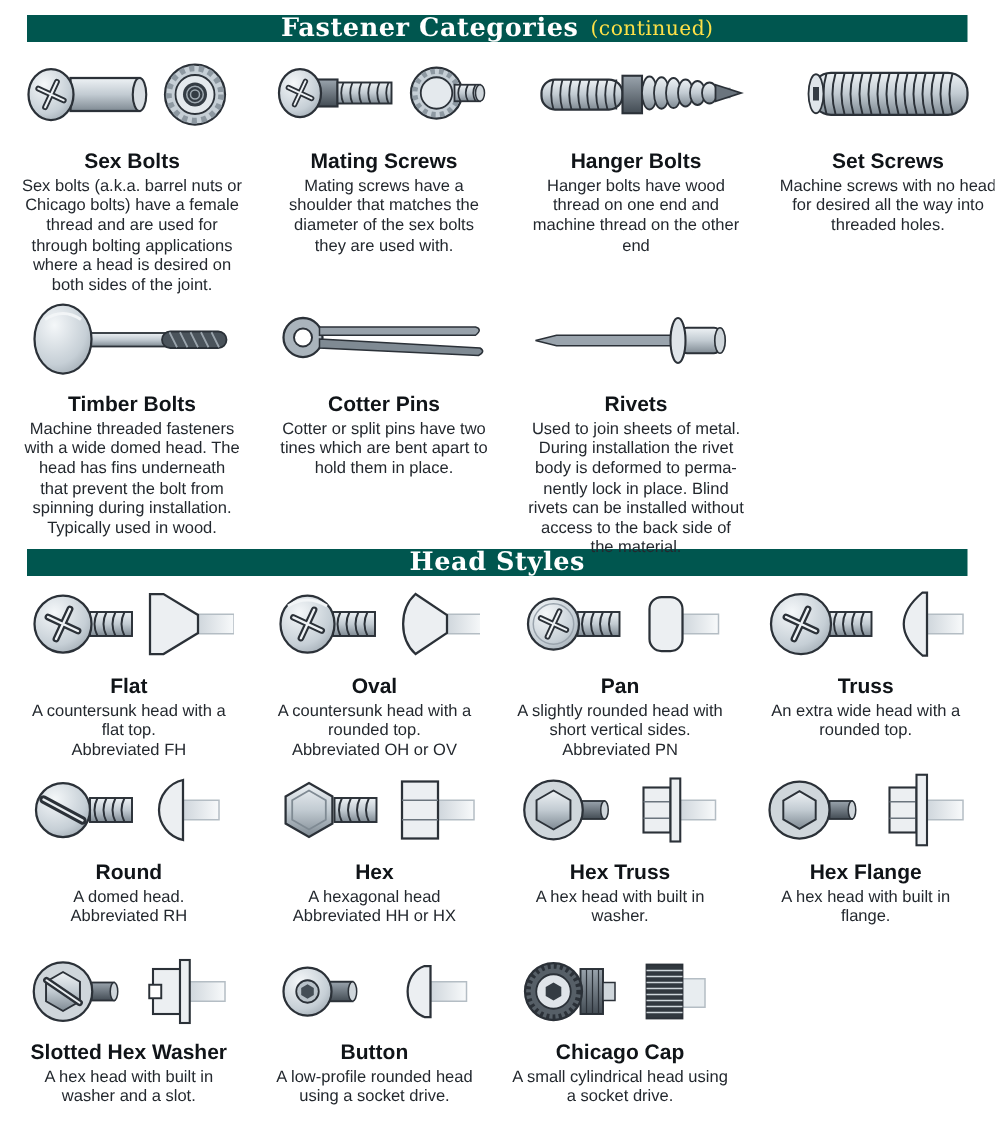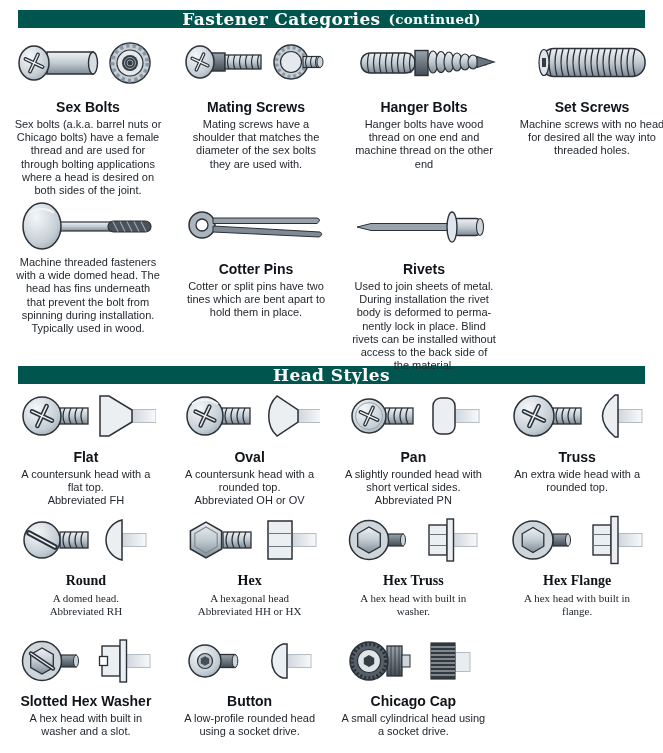--- a/index.html
+++ b/index.html
@@ -4,27 +4,27 @@
 <style>
   * { margin:0; padding:0; box-sizing:border-box; }
   html,body { width:663px; height:753px; background:#ffffff; overflow:hidden;
               font-family:"Liberation Sans", sans-serif; }
   .page { width:663px; height:753px; }
 
   .section-bar { margin:10px 18px 0 18px; height:18px; background:#00564F;
                  display:flex; align-items:center; justify-content:center; gap:8px; }
   .bar-title { color:#ffffff; font-family:"DejaVu Serif", serif; font-weight:bold;
                font-size:17px; letter-spacing:0.4px; }
-  .bar-suffix { color:#ffffff; font-family:"DejaVu Serif", serif; font-weight:bold;
+  .bar-suffix { color:#fde047; font-family:"DejaVu Serif", serif; font-weight:normal;
                 font-size:13.5px; letter-spacing:0.3px; }
 
   .grid { display:grid; grid-template-columns:repeat(4,1fr); column-gap:8px;
           padding:4px 8px 0 8px; }
   .row-1 { height:166px; } .row-2 { height:162px; }
-  .row-a { height:124px; } .row-b { height:122px;font-family:Liberation Serif, serif; } .row-c { height:98px; }
+  .row-a { height:124px; } .row-b { height:122px; } .row-c { height:98px; }
 
   .card { text-align:center; padding:0 5px; }
   .illus { display:flex; align-items:center; justify-content:center; }
   .il-62 { height:62px; } .il-58 { height:58px; } .il-56 { height:56px; } .il-54 { height:54px; }
   .card-title { font-size:14px; font-weight:bold; color:#101418; margin:5px 0 3px 0; }
   .card-desc { font-size:11px; line-height:13.2px; color:#23282e; white-space:pre-line; }
 </style>
 </head>
 <body>
 
@@ -166,20 +166,21 @@
     <div class="card">
       <div class="illus il-58">
         <svg width="150" height="58" viewBox="0 0 150 58">
           <rect x="46" y="24" width="52" height="9" fill="url(#gMetal)" stroke="#2b3138" stroke-width="1.2"></rect>
           <rect x="95" y="23" width="43" height="11" rx="5.5" fill="#4a535b" stroke="#2b3138" stroke-width="1.2"></rect>
           <path d="M100,23.5 l5,10 M107,23.5 l5,10 M114,23.5 l5,10 M121,23.5 l5,10 M128,23.5 l5,10" stroke="#9aa4ad" stroke-width="1.2" fill="none"></path>
           <ellipse cx="29" cy="28" rx="19" ry="23" fill="url(#gHead)" stroke="#2b3138" stroke-width="1.5"></ellipse>
           <path d="M17,15 Q29,7 41,15" fill="none" stroke="#f2f5f7" stroke-width="2"></path>
         </svg>
       </div>
+      <div class="card-title">Timber Bolts</div>
       <div class="card-desc">Machine threaded fasteners
 with a wide domed head. The
 head has fins underneath
 that prevent the bolt from
 spinning during installation.
 Typically used in wood.</div>
     </div>
 
     <div class="card">
       <div class="illus il-58">

